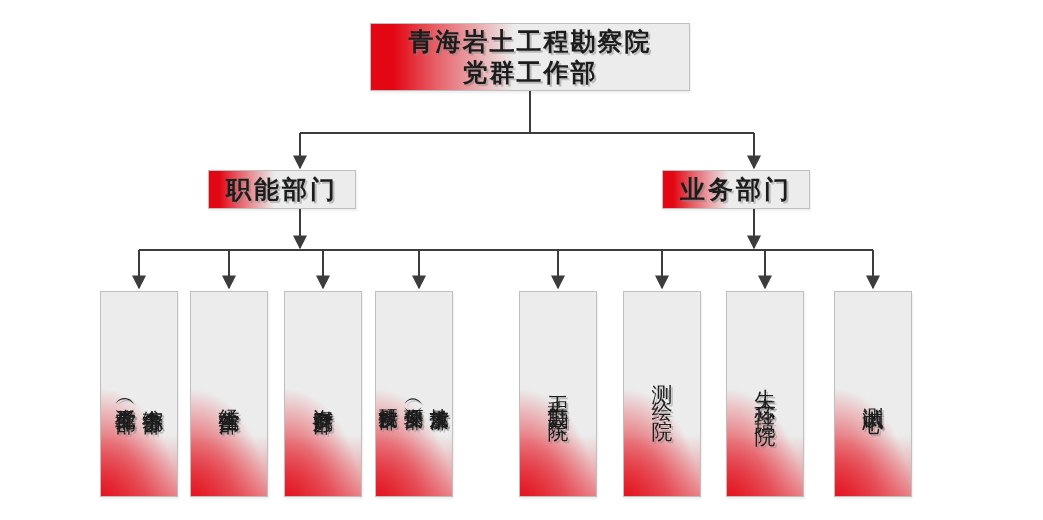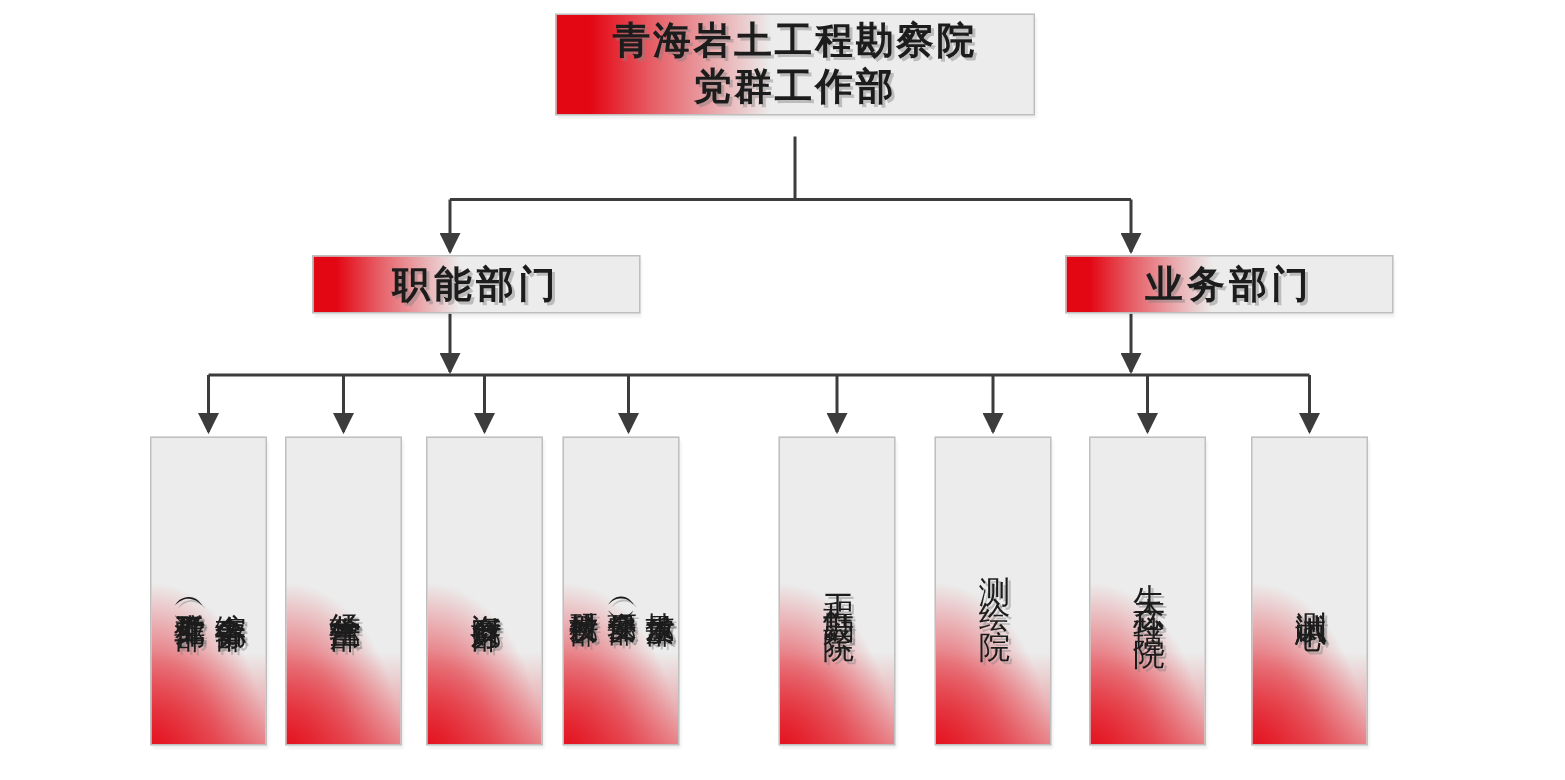--- a/index.html
+++ b/index.html
@@ -42,31 +42,31 @@
   
   .node.hbox {
     background-image: linear-gradient(to right,
       #e30613 0%, #e30613 7%,
       rgba(227,6,19,0.62) 20%,
       rgba(227,6,19,0) 45%);
     text-align: center;
   }
 
   .node.root {
-    left: 370px; top: 9px; width: 320px; height: 68px;
+    left: 370px; top: 23px; width: 320px; height: 68px;
     font-size: 25px; font-weight: 600; letter-spacing: 2px;
     line-height: 31px;
   }
 
   .node.branch {
-    top: 170px; width: 219px; height: 39px;
+    top: 170px; width: 148px; height: 39px;
     font-size: 25px; font-weight: 600; letter-spacing: 3px;
   }
   .node.branch-left  { left: 208px; }
-  .node.branch-right { left: 662px; margin-left: 48px; }
+  .node.branch-right { left: 662px; }
 
   
   .node.dept {
     top: 291px; height: 206px; width: 78px;
     background-image:
       radial-gradient(150% 85% at 0% 105%,
         rgba(227,6,19,0.95) 0%,
         rgba(227,6,19,0.5) 38%,
         rgba(227,6,19,0) 68%),
       linear-gradient(to top,

